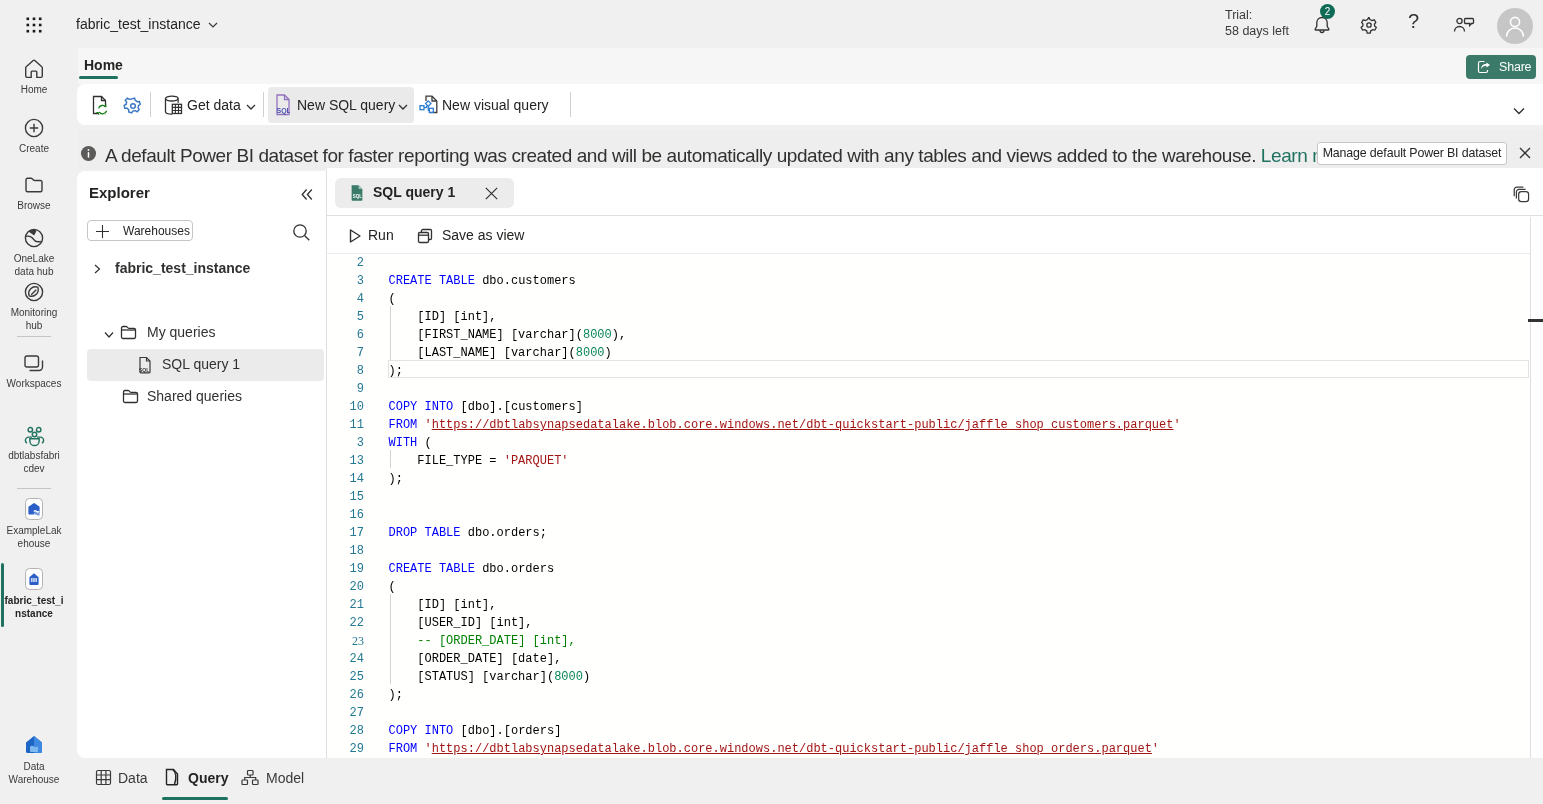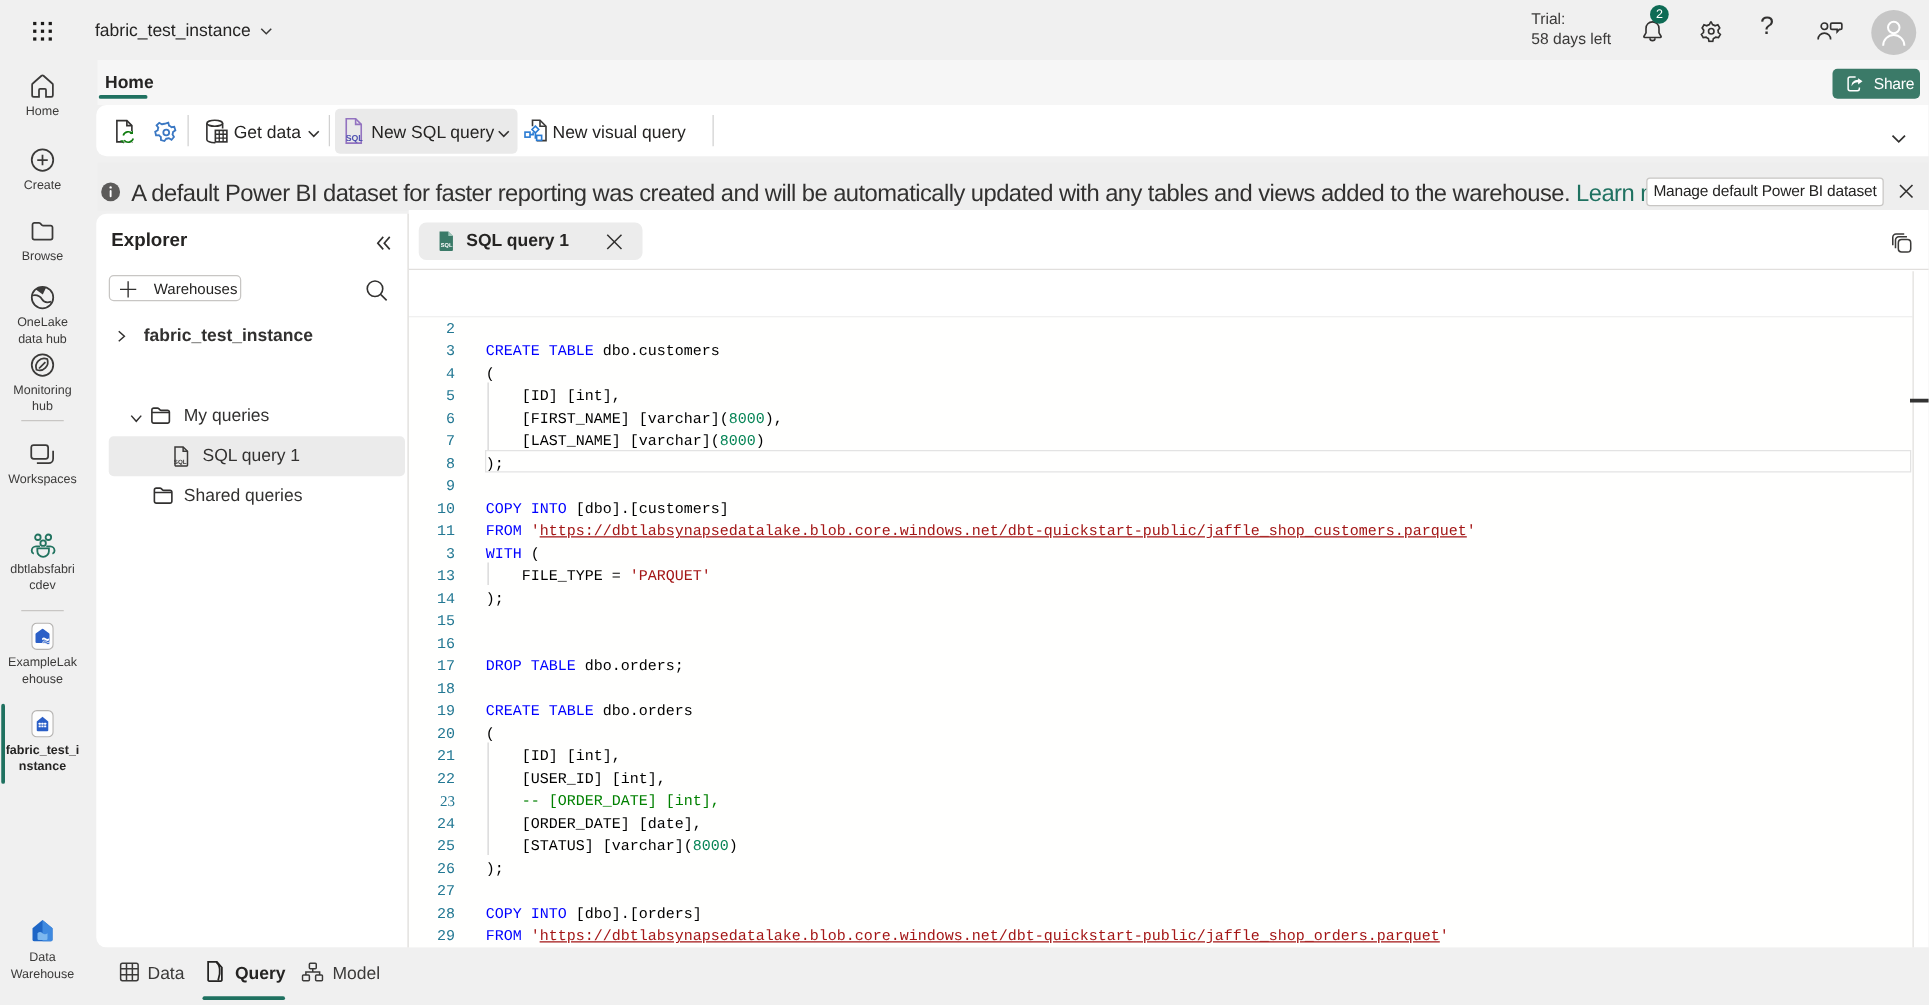--- a/index.html
+++ b/index.html
@@ -380,20 +380,34 @@
       <svg style="position:absolute;left:15px;top:6px;" width="14" height="18" viewBox="0 0 17 21">
           <path d="M2 1h8.5L15 5.5V19a1 1 0 01-1 1H3a1 1 0 01-1-1z" fill="#3a7a68"></path>
           <path d="M10.5 1L15 5.5h-4.5z" fill="#9fc6ba"></path>
           <text x="3.2" y="16.5" font-size="5.5" font-weight="bold" fill="#fff" font-family="Liberation Sans,sans-serif">SQL</text>
         </svg>
       <div class="tlbl">SQL query 1</div>
       <svg style="position:absolute;left:149px;top:8px;" width="15" height="15" viewBox="0 0 15 15">
           <path d="M1.8 1.8l11.4 11.4M13.2 1.8L1.8 13.2" stroke="#323130" stroke-width="1.2" fill="none"></path>
         </svg>
     </div>
+  </div>
+  <div id="runrow">
+    <svg style="position:absolute;left:21px;top:11px;" width="14" height="16" viewBox="0 0 14 16">
+        <path d="M2.5 2l9.5 6-9.5 6z" fill="none" stroke="#323130" stroke-width="1.4" stroke-linejoin="round"></path>
+      </svg>
+    <span class="lbl" style="position:absolute;left:41px;top:10px;">Run</span>
+    <svg style="position:absolute;left:89px;top:10px;" width="18" height="18" viewBox="0 0 18 18">
+        <g fill="none" stroke="#323130" stroke-width="1.3">
+          <path d="M5.5 5.5V3.8a1.3 1.3 0 011.3-1.3h7.4a1.3 1.3 0 011.3 1.3v7.4a1.3 1.3 0 01-1.3 1.3h-1.7"></path>
+          <rect x="2.5" y="5.5" width="10" height="10" rx="1.3"></rect>
+          <path d="M2.5 8.2h10"></path>
+        </g>
+      </svg>
+    <span class="lbl" style="position:absolute;left:115px;top:10px;">Save as view</span>
   </div>
   <svg style="position:absolute;left:1186px;top:18px;" width="17" height="17" viewBox="0 0 18 18">
     <g fill="none" stroke="#3b3a39" stroke-width="1.3">
       <rect x="6" y="6" width="10.5" height="10.5" rx="2.8"></rect>
       <path d="M3.6 13.3V6.4a2.8 2.8 0 012.8-2.8h6.9"></path>
       <path d="M1.3 10.9V4.1a2.8 2.8 0 012.8-2.8H11"></path>
     </g>
   </svg>
   <div style="position:absolute;left:0;top:85px;width:1203px;height:1px;background:#ececec;"></div>
   <div id="editor">

